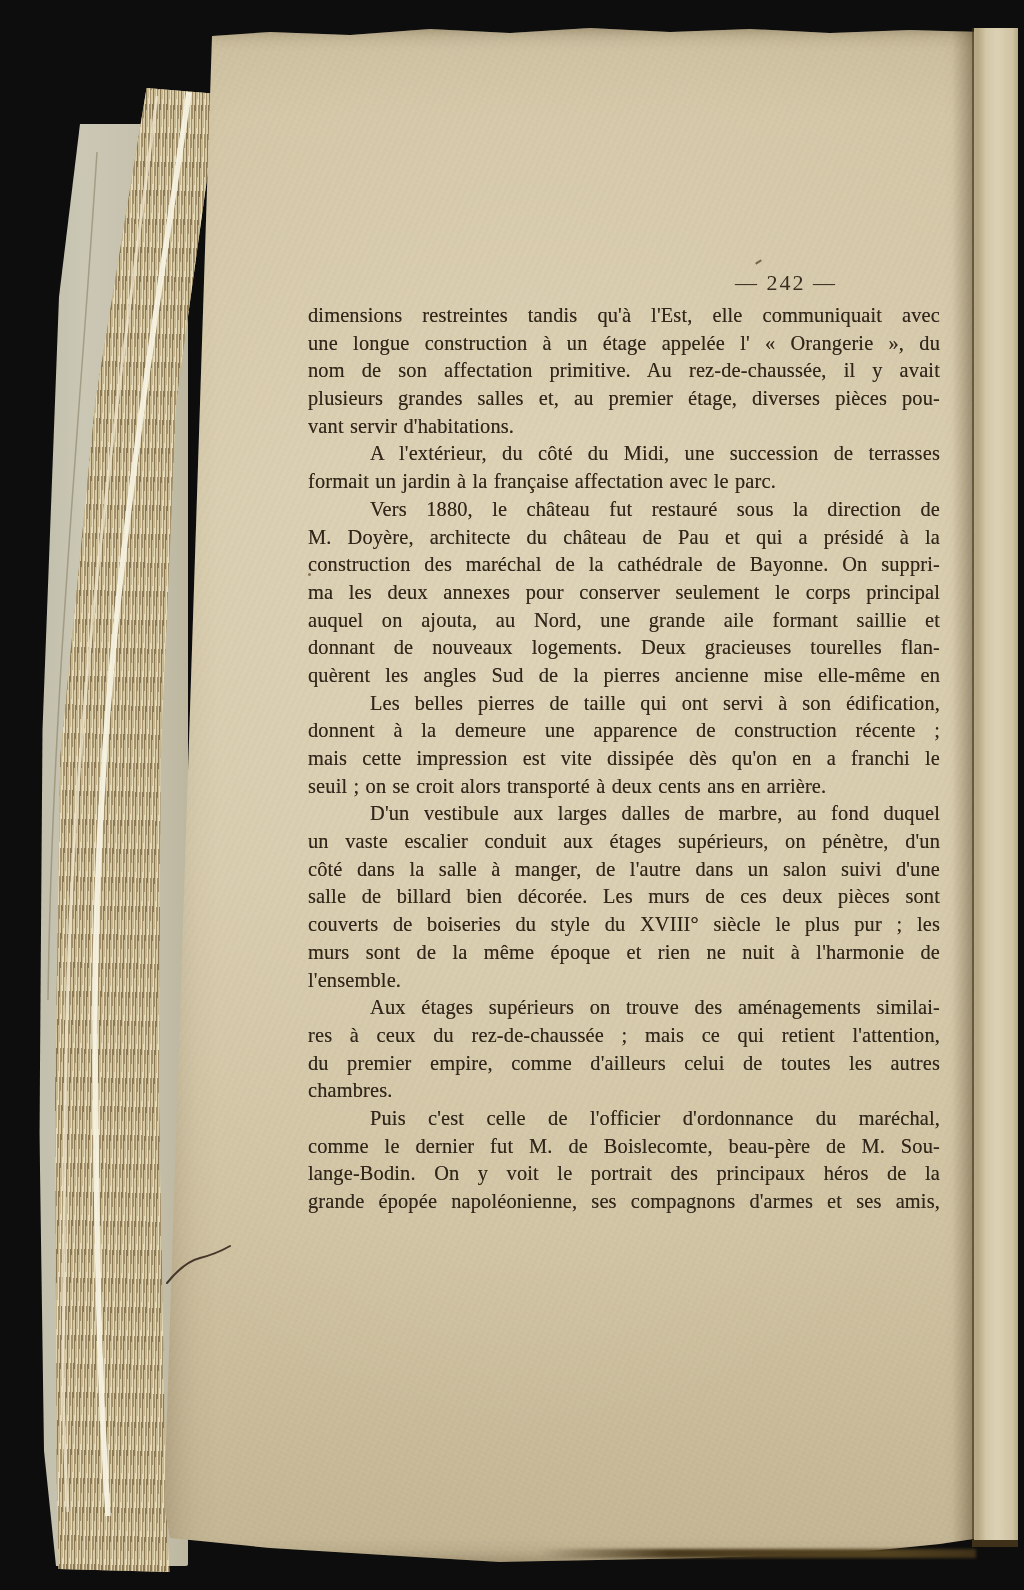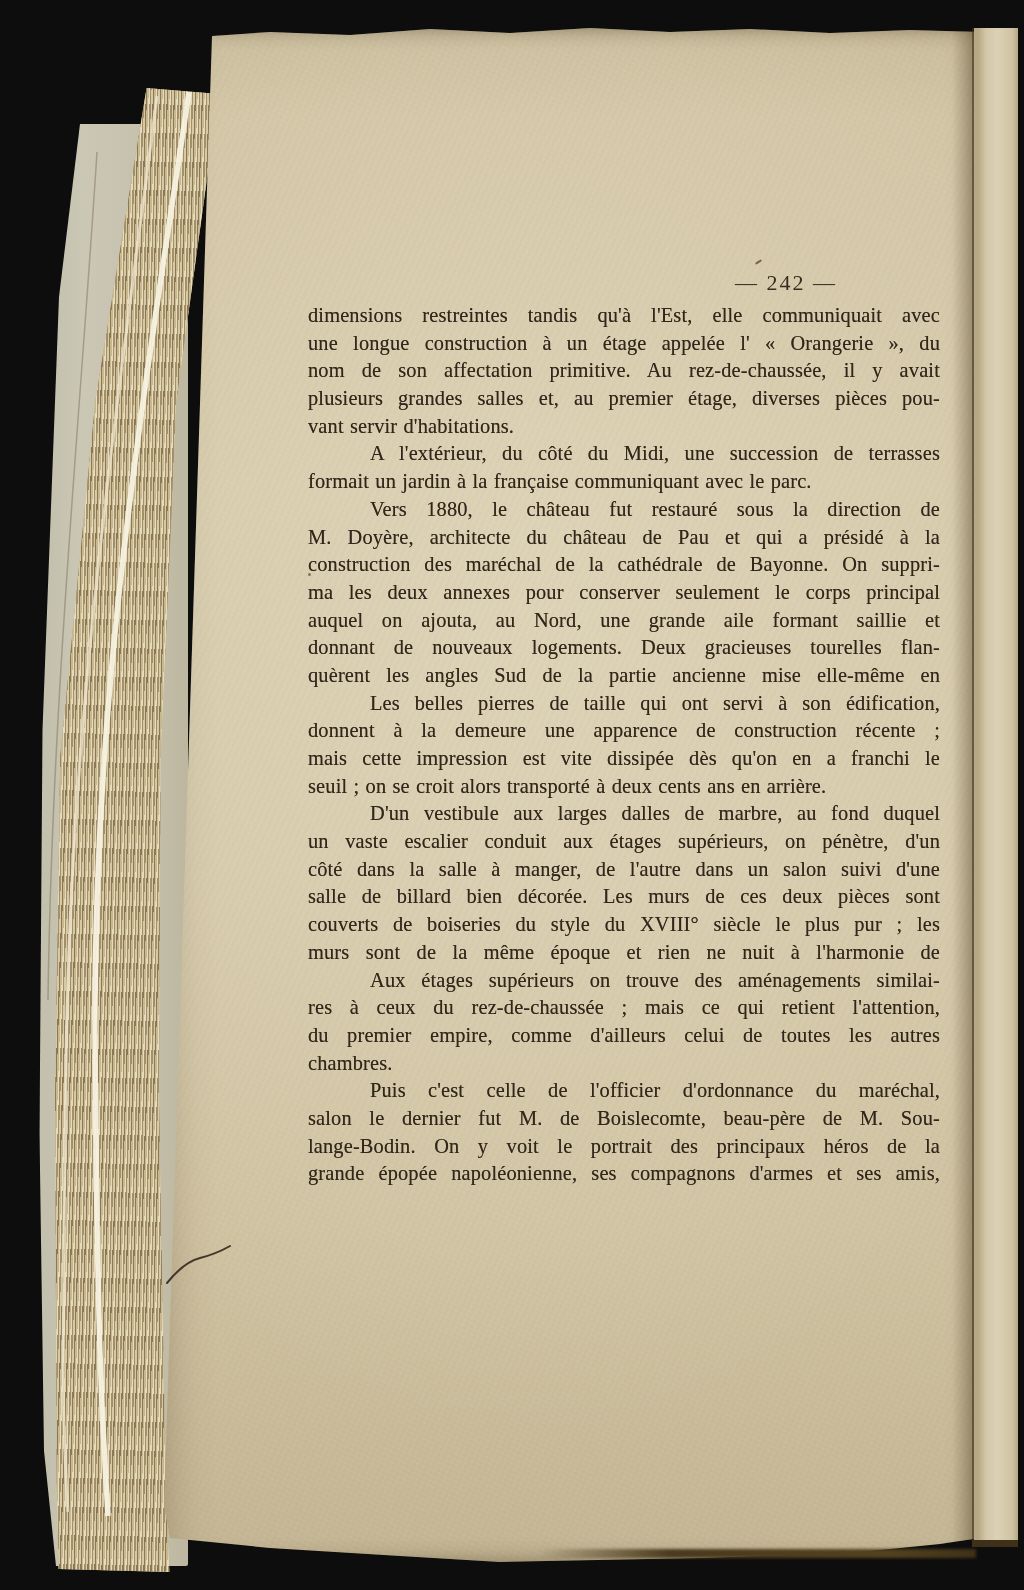--- a/index.html
+++ b/index.html
@@ -85,44 +85,45 @@
 
   <div class="page">
     <div class="page-number">— 242 —</div>
     <div class="text-block" style="left:158px;top:276px;">
         <div class="line">dimensions restreintes tandis qu'à l'Est, elle communiquait avec</div>
         <div class="line">une longue construction à un étage appelée l' « Orangerie », du</div>
         <div class="line">nom de son affectation primitive. Au rez-de-chaussée, il y avait</div>
         <div class="line">plusieurs grandes salles et, au premier étage, diverses pièces pou-</div>
         <div class="line last">vant servir d'habitations.</div>
         <div class="line indent">A l'extérieur, du côté du Midi, une succession de terrasses</div>
-        <div class="line last">formait un jardin à la française communiquant avec le parc.</div>
+        <div class="line last">formait un jardin à la française affectation avec le parc.</div>
         <div class="line indent">Vers 1880, le château fut restauré sous la direction de</div>
         <div class="line">M. Doyère, architecte du château de Pau et qui a présidé à la</div>
         <div class="line">construction des maréchal de la cathédrale de Bayonne. On suppri-</div>
         <div class="line">ma les deux annexes pour conserver seulement le corps principal</div>
         <div class="line">auquel on ajouta, au Nord, une grande aile formant saillie et</div>
         <div class="line">donnant de nouveaux logements. Deux gracieuses tourelles flan-</div>
-        <div class="line">quèrent les angles Sud de la partie ancienne mise elle-même en</div>
+        <div class="line">quèrent les angles Sud de la pierres ancienne mise elle-même en</div>
         <div class="line indent">Les belles pierres de taille qui ont servi à son édification,</div>
         <div class="line">donnent à la demeure une apparence de construction récente ;</div>
         <div class="line">mais cette impression est vite dissipée dès qu'on en a franchi le</div>
         <div class="line last">seuil ; on se croit alors transporté à deux cents ans en arrière.</div>
         <div class="line indent">D'un vestibule aux larges dalles de marbre, au fond duquel</div>
         <div class="line">un vaste escalier conduit aux étages supérieurs, on pénètre, d'un</div>
         <div class="line">côté dans la salle à manger, de l'autre dans un salon suivi d'une</div>
         <div class="line">salle de billard bien décorée. Les murs de ces deux pièces sont</div>
         <div class="line">couverts de boiseries du style du XVIII° siècle le plus pur ; les</div>
         <div class="line">murs sont de la même époque et rien ne nuit à l'harmonie de</div>
+        <div class="line last">l'ensemble.</div>
         <div class="line indent">Aux étages supérieurs on trouve des aménagements similai-</div>
         <div class="line">res à ceux du rez-de-chaussée ; mais ce qui retient l'attention,</div>
         <div class="line">du premier empire, comme d'ailleurs celui de toutes les autres</div>
         <div class="line last">chambres.</div>
         <div class="line indent">Puis c'est celle de l'officier d'ordonnance du maréchal,</div>
-        <div class="line">salon le dernier fut M. de Boislecomte, beau-père de M. Sou-</div>
+        <div class="line">comme le dernier fut M. de Boislecomte, beau-père de M. Sou-</div>
         <div class="line">lange-Bodin. On y voit le portrait des principaux héros de la</div>
         <div class="line">grande épopée napoléonienne, ses compagnons d'armes et ses amis,</div>
       </div>
   </div>
 
   <svg class="marks" viewBox="0 0 1024 1590" xmlns="http://www.w3.org/2000/svg">
 
     <path d="M189,92 C140,420 92,700 95,1050 S104,1440 108,1516" stroke="#f7f2e1" stroke-width="5.5" fill="none" opacity="0.95"></path>
     <path d="M157,96 C118,400 70,720 66,1060 S62,1420 68,1512" stroke="#ece4cc" stroke-width="3" fill="none" opacity="0.8"></path>
     <path d="M97,152 C80,420 52,700 48,1000" stroke="rgba(125,115,88,0.5)" stroke-width="1.5" fill="none"></path>

